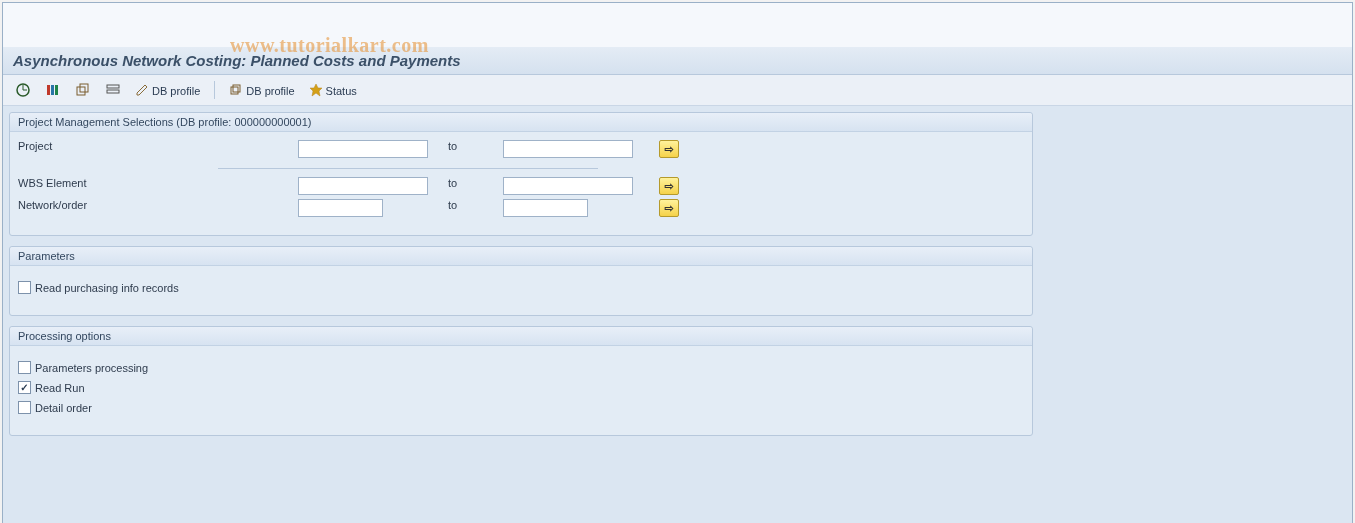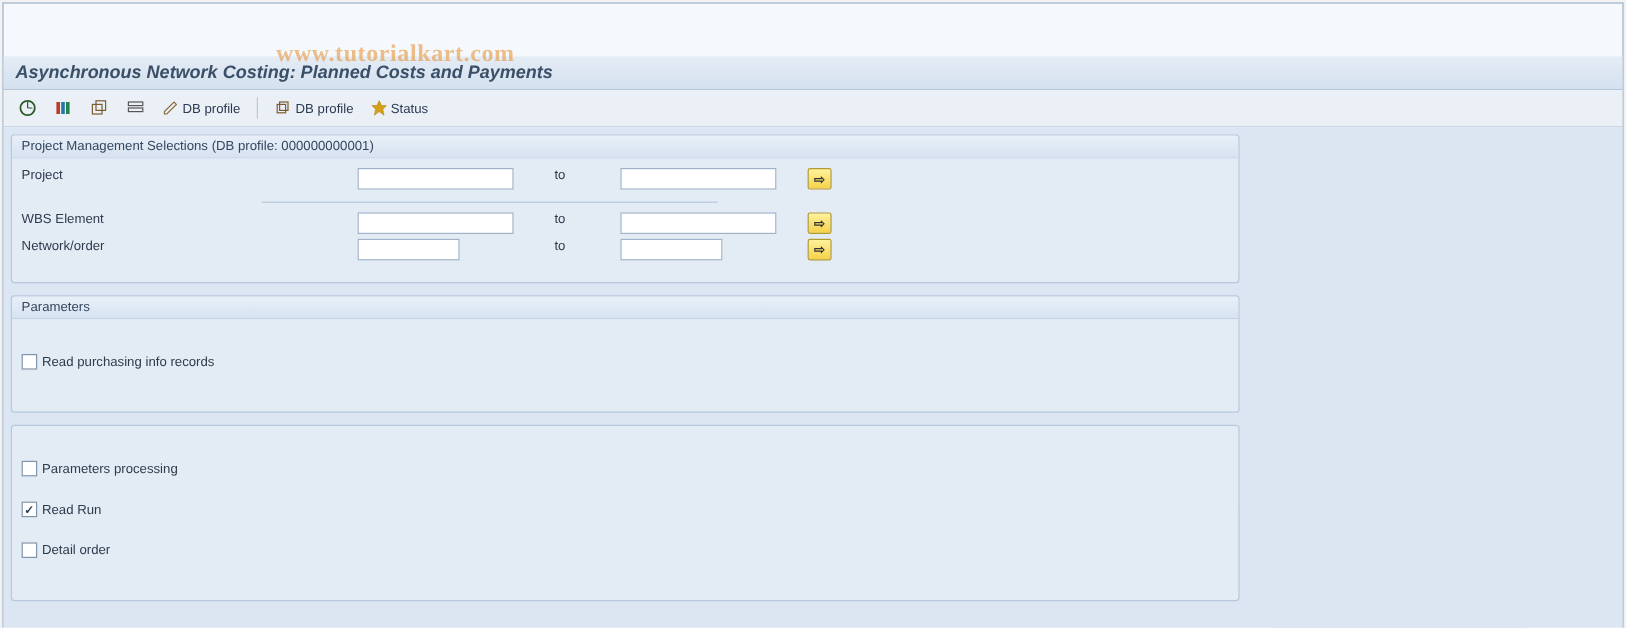--- a/index.html
+++ b/index.html
@@ -91,21 +91,21 @@
       border: 1px solid #9fb2c8;
       background: #fff;
       font-size: 11px;
       padding: 0 3px;
     }
     .w120 { width: 130px; }
     .w90 { width: 85px; }
     .to-label {
       width: 26px;
       text-align: left;
-      margin: 0 9px 0 14px;
+      margin: 0 9px 0 0;
       font-size: 11px;
       color: #2e3b4d;
     }
     .multi-btn {
       width: 20px;
       height: 18px;
       background: linear-gradient(#fff29b, #f5d24a);
       border: 1px solid #b59a2c;
       border-radius: 2px;
       margin-left: 6px;
@@ -119,21 +119,21 @@
     }
     .hr {
       border-top: 1px solid #b7c8dc;
       margin: 10px 0 8px 200px;
       width: 380px;
     }
     .chk-row {
       display: flex;
       align-items: center;
       gap: 4px;
-      margin: 21px 0;
+      margin: 7px 0;
     }
     .chk {
       width: 13px;
       height: 13px;
       border: 1px solid #7d92ab;
       background: #fff;
       display: inline-flex;
       align-items:center;
       justify-content:center;
       font-size:10px;
@@ -266,20 +266,21 @@
       <div class="group-title">Parameters</div>
       <div class="group-body">
         <div class="chk-row">
           <span class="chk"></span>
           <span class="chk-label">Read purchasing info records</span>
         </div>
       </div>
     </div>
 
     <div class="group">
+      <div class="group-title">Processing options</div>
       <div class="group-body">
         <div class="chk-row">
           <span class="chk"></span>
           <span class="chk-label">Parameters processing</span>
         </div>
         <div class="chk-row">
           <span class="chk checked"></span>
           <span class="chk-label">Read Run</span>
         </div>
         <div class="chk-row">

